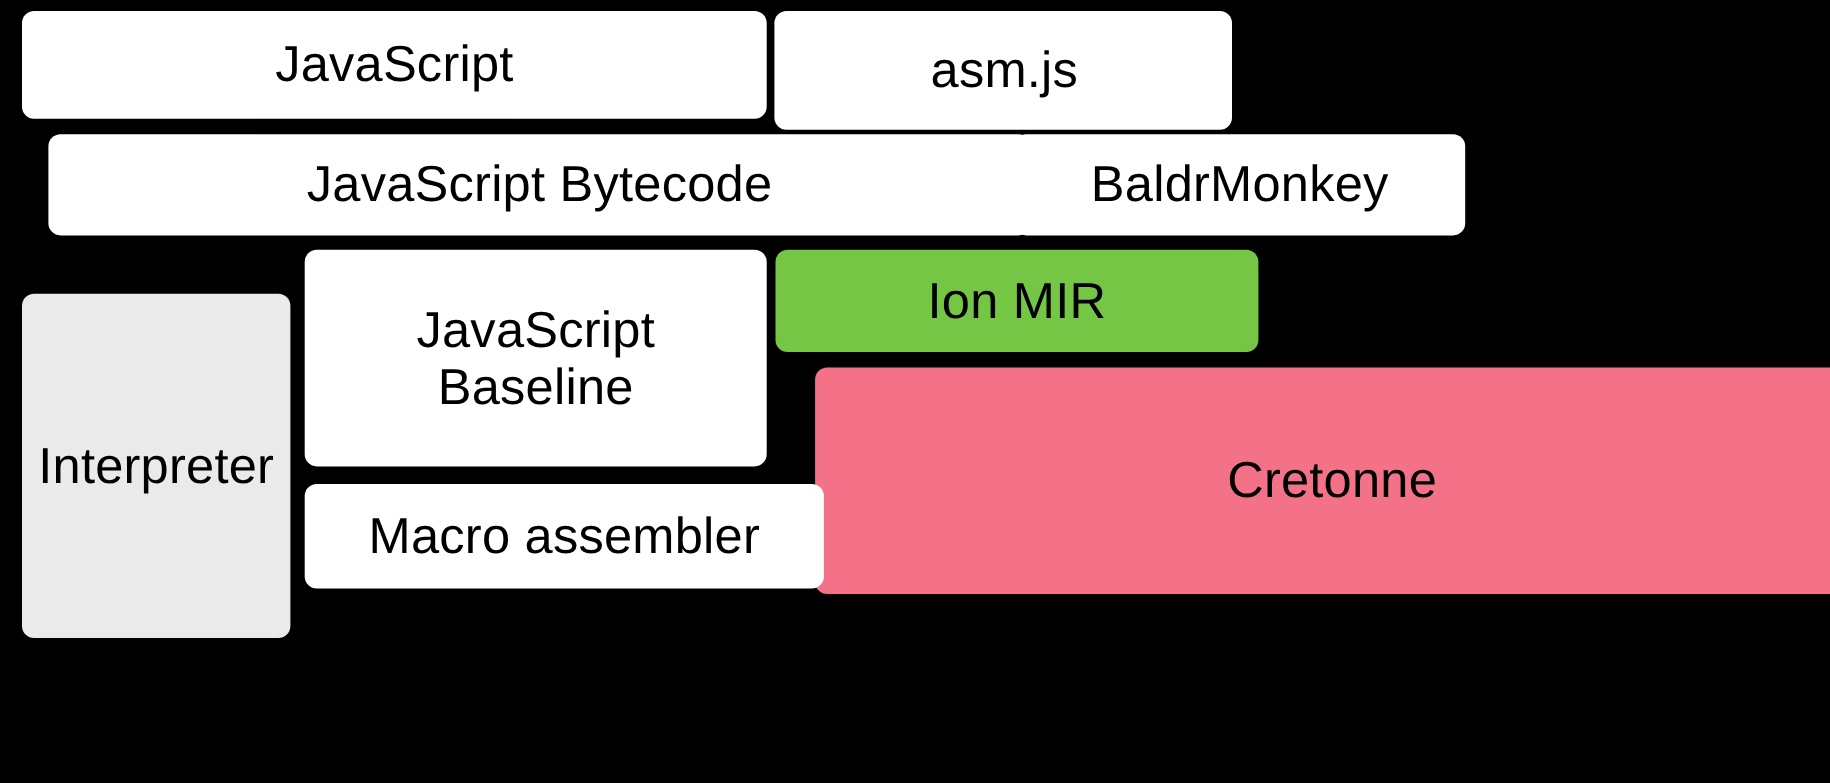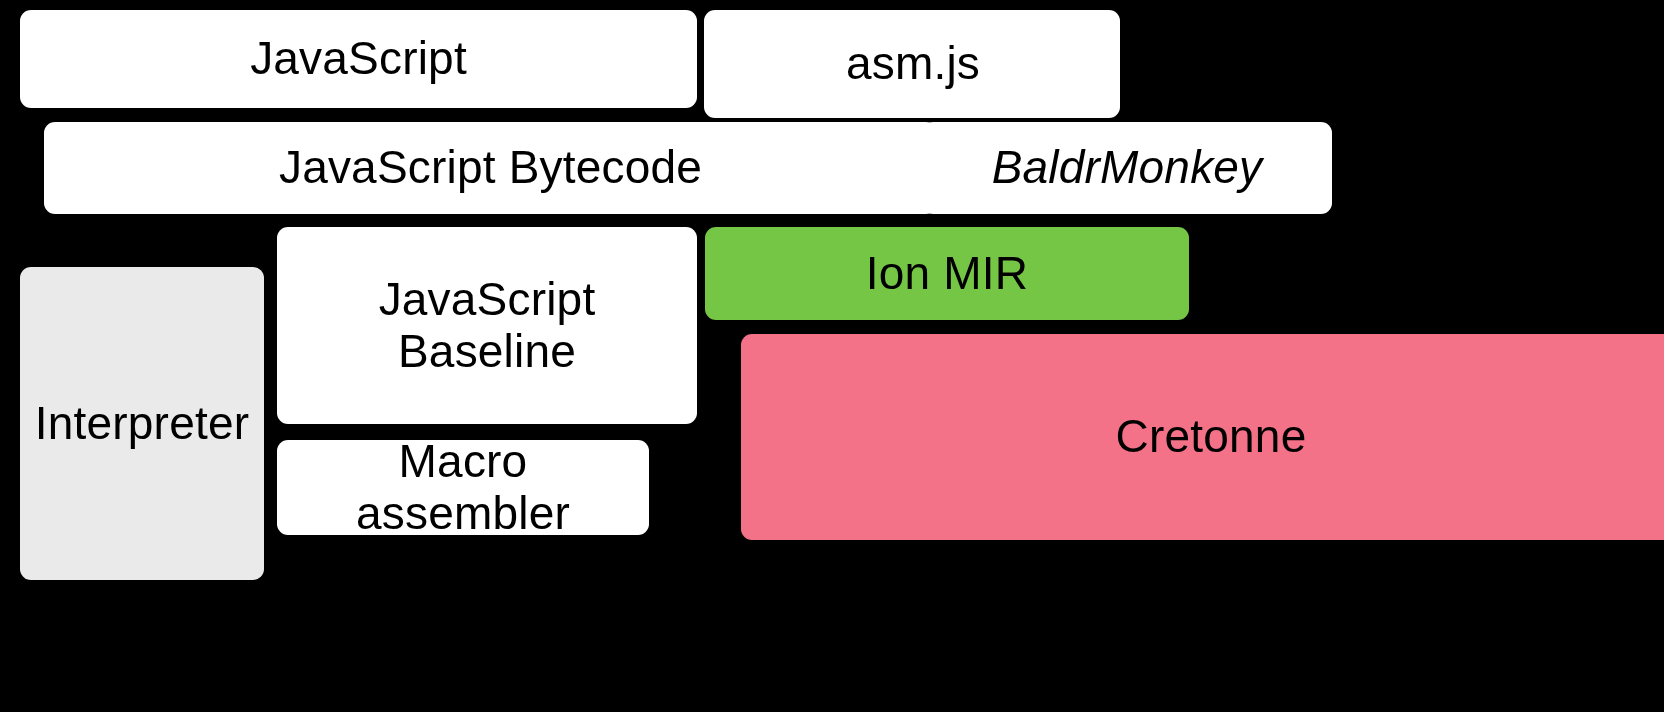--- a/index.html
+++ b/index.html
@@ -36,30 +36,30 @@
   .fill-green { background: #76C646; }
   .fill-pink  { background: #F47287; margin-left: 36px; }
 
   
   #n-javascript      { left: 20px;   top: 10px;  width: 677px; height: 98px; }
   #n-asmjs           { left: 704px;  top: 10px;  width: 416px; height: 108px; padding-left: 12px; }
   #n-wasm            { left: 1135px; top: 10px;  width: 509px; height: 98px; }
 
   
   #n-js-bytecode     { left: 20px;   top: 122px; width: 893px; height: 92px; margin-left: 24px; }
-  #n-baldrmonkey     { left: 922px;  top: 122px; width: 410px; height: 92px; font-style: italic; }
+  #n-baldrmonkey     { left: 922px;  top: 122px; width: 410px; height: 92px; }
 
   
   #n-interpreter     { left: 20px;   top: 227px; width: 244px; height: 313px; margin-top: 40px; }
   #n-js-baseline     { left: 277px;  top: 227px; width: 420px; height: 197px; }
-  #n-ion-mir         { left: 705px;  top: 227px; width: 484px; height: 93px; }
+  #n-ion-mir         { left: 705px;  top: 227px; width: 439px; height: 93px; }
   #n-cretonne        { left: 705px;  top: 334px; width: 940px; height: 206px; }
 
   
-  #n-macro-assembler { left: 277px;  top: 440px; width: 372px; height: 95px; }
+  #n-macro-assembler { left: 277px;  top: 440px; width: 472px; height: 95px; }
 
   
   #n-native-code     { left: 277px;  top: 548px; width: 1368px; height: 100px; }
 </style>
 </head>
 <body>
 
 <div id="canvas">
 
   <div class="node fill-white" id="n-javascript">JavaScript</div>

